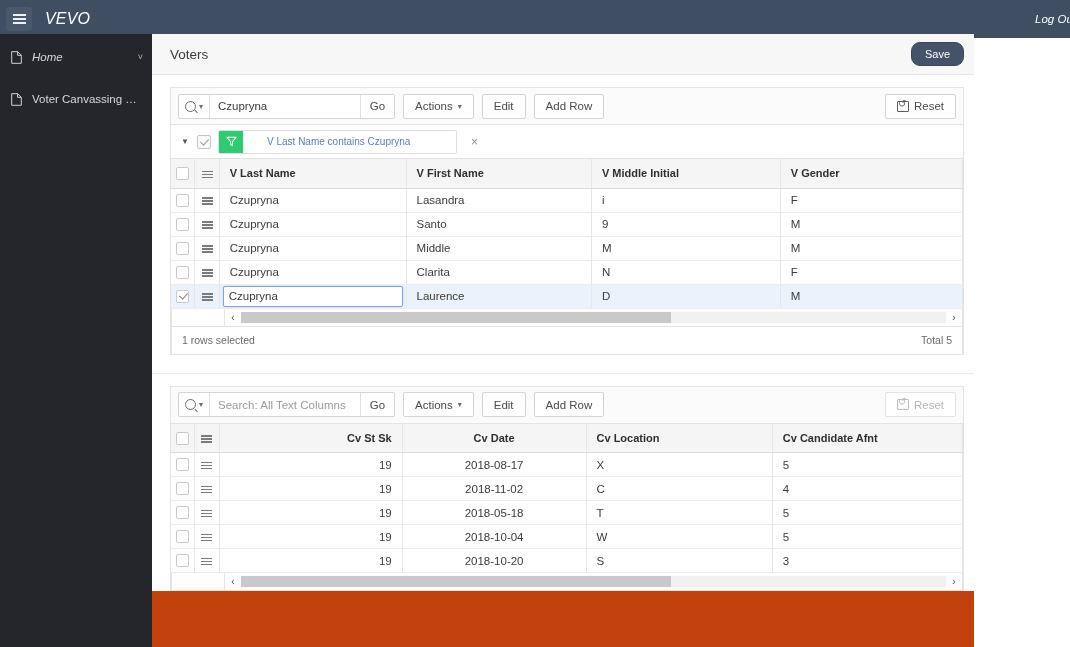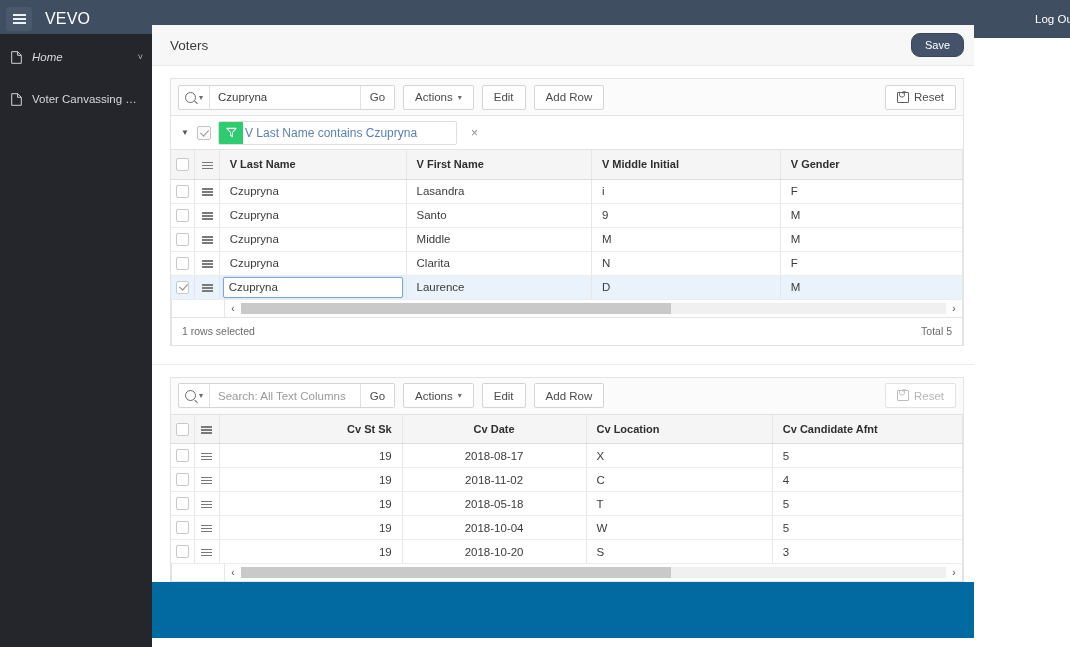--- a/index.html
+++ b/index.html
@@ -8,21 +8,21 @@
     overflow: hidden;
     font-family: "Liberation Sans", sans-serif;
     background: #ffffff;
     color: #404040;
   }
 
   
   #topbar {
     position: absolute; left: 0; top: 0; width: 1070px; height: 38px;
     background: #404e61;
-    display: flex; align-items: center;
+    display: flex; align-items: center; font-style: italic;
   }
   #topbar-left { display: flex; align-items: center; height: 34px; }
   .hamburger-btn {
     width: 26px; height: 24px; margin-left: 6px;
     background: #4a586b;
     border-radius: 3px;
     display: flex; flex-direction: column; justify-content: center;
     align-items: center; gap: 2px;
     cursor: pointer;
   }
@@ -59,23 +59,23 @@
   }
   .nav-icon svg { display: block; }
   .nav-label {
     color: #d6d8dc; font-size: 11.5px; white-space: nowrap;
     overflow: hidden; text-overflow: ellipsis; flex: 1 1 auto;
   }
   .nav-caret { color: #b9bcc2; font-size: 9px; margin-left: 4px; }
 
   
   #content {
-    position: absolute; left: 152px; top: 25px;
+    position: absolute; left: 152px; top: 34px;
     width: 822px; height: 613px;
-    background: #0369a1; overflow: hidden;
+    background: #c2410c; overflow: hidden;
   }
 
   .region { background: #ffffff; }
   .region-header {
     height: 41px; display: flex; align-items: center;
     padding: 0 10px 0 18px;
     background: #f7f7f8;
     border-bottom: 1px solid #e8e8e8;
   }
   .region-title { font-size: 13.5px; color: #3b3b3b; font-weight: 400; }
@@ -169,21 +169,21 @@
     border: 1px solid #dedede; border-radius: 2px; background: #fff;
     overflow: hidden; width: 239px;
   }
   .funnel-box {
     width: 24px; height: 22px; background: #2ecc71;
     display: flex; align-items: center; justify-content: center;
     cursor: pointer;
   }
   .funnel { width: 11px; height: 11px; display:block; }
   .chip-text {
-    font-size: 12px; color: #5a7fbc; padding: 0 2px; white-space: nowrap; text-align: center;
+    font-size: 10px; color: #5a7fbc; padding: 0 24px; white-space: nowrap; text-align: center;
   }
   .chip-close {
     margin-left: 14px; font-size: 12px; color: #8a8a8a; cursor: pointer;
   }
 
   
   .grid-scroll { width: 100%; overflow: hidden; position: relative; }
   table.ig { border-collapse: collapse; table-layout: fixed; }
   table.ig th, table.ig td {
     border-right: 1px solid #e6e6e6;

